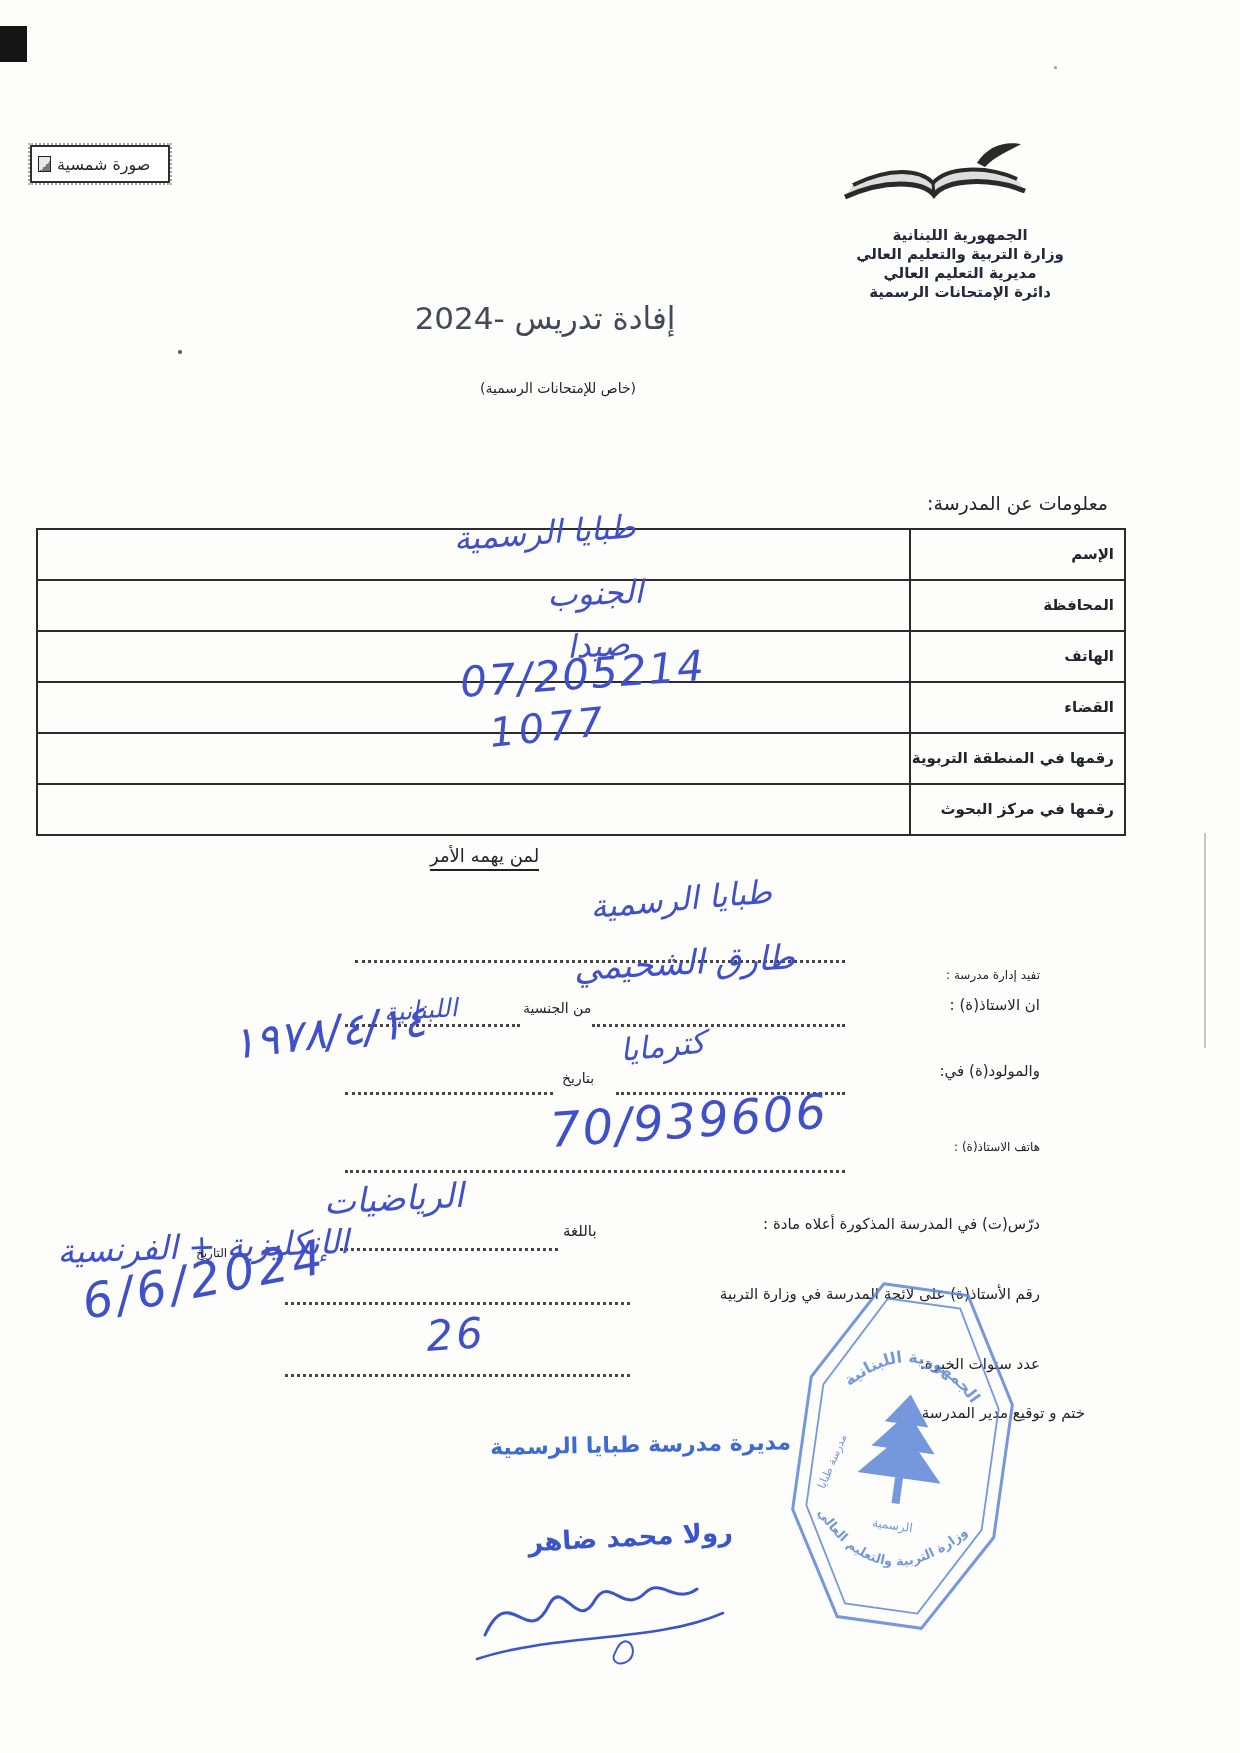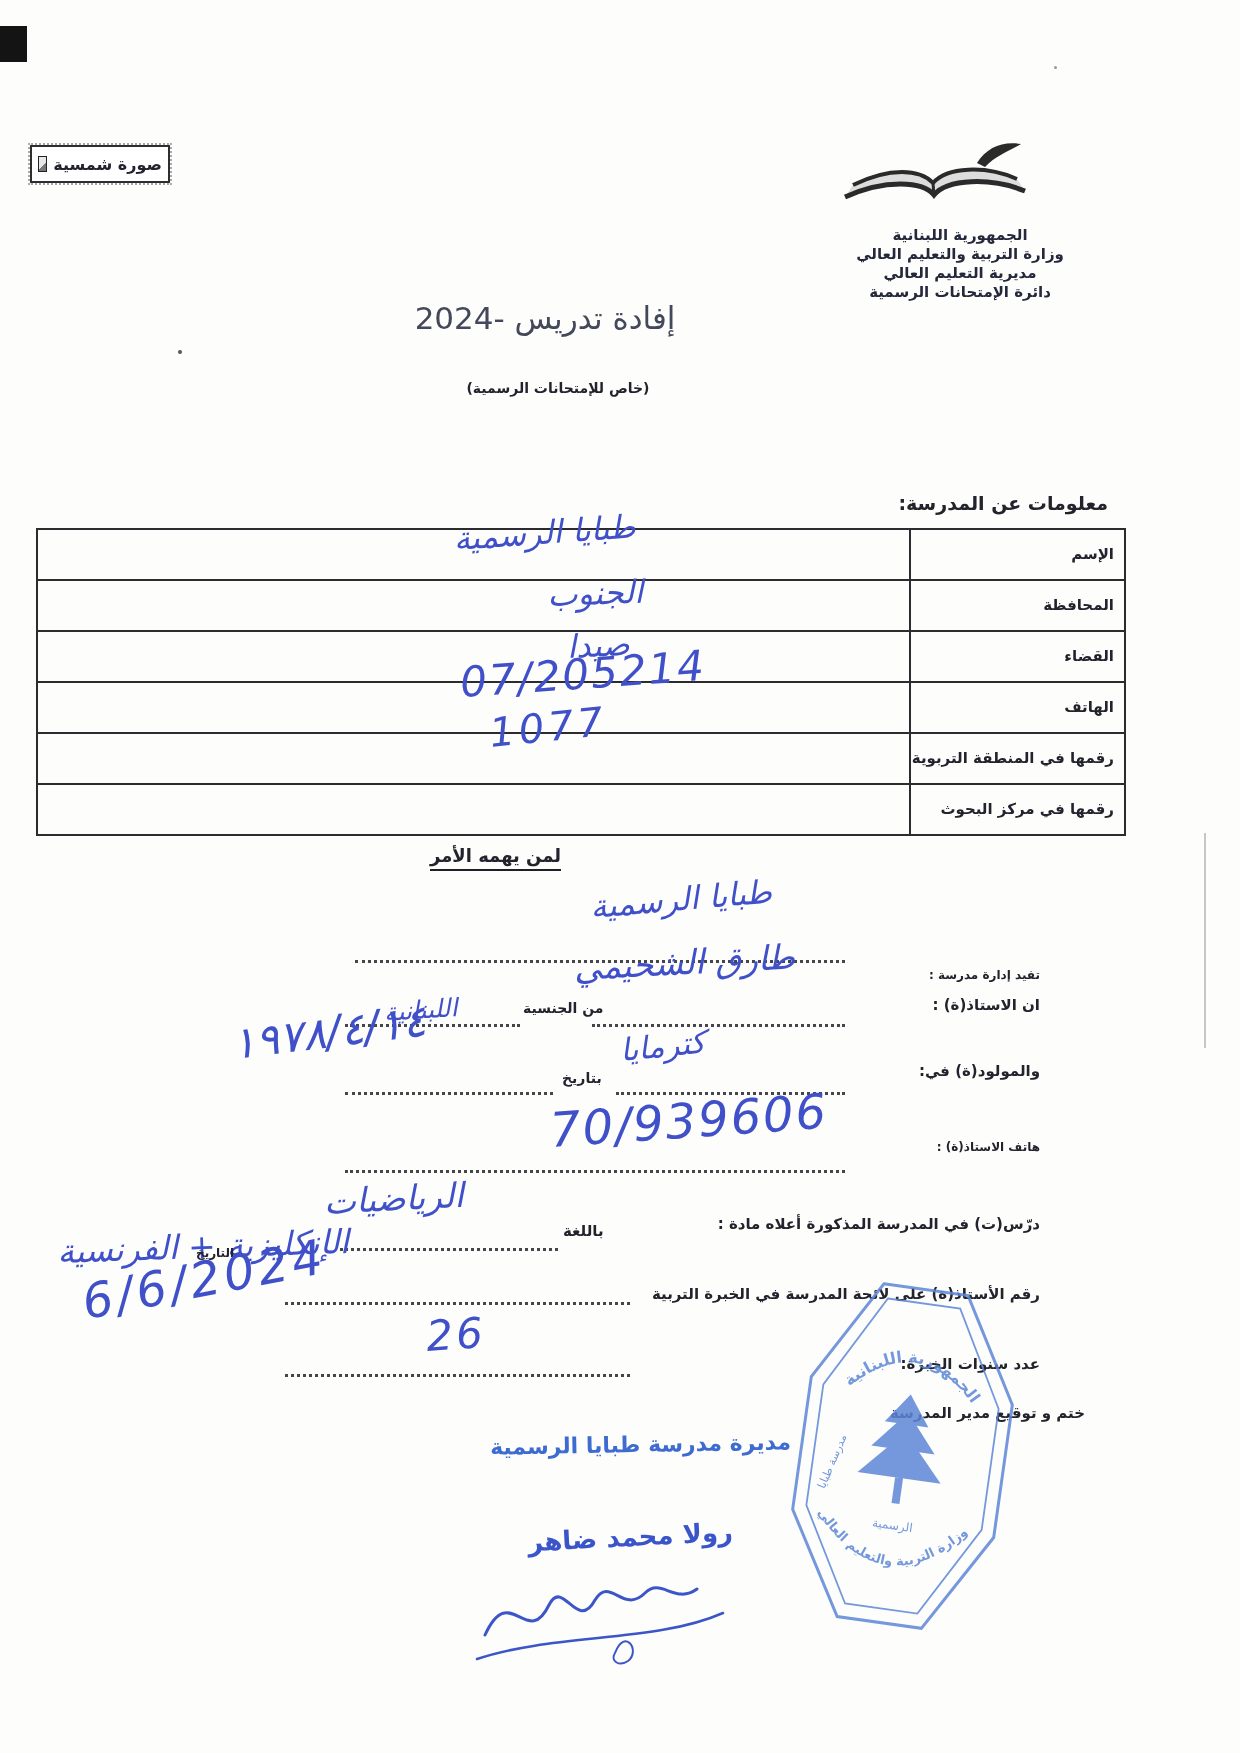--- a/index.html
+++ b/index.html
@@ -2,21 +2,21 @@
 <html lang="ar"><head>
 <meta charset="utf-8">
 <style>
   html,body{margin:0;padding:0;background:#e9e9e9;}
   .page{
     position:relative; width:1240px; height:1753px; margin:0 auto;
     background:#fdfdfc; overflow:hidden;
     font-family:"DejaVu Sans",sans-serif; color:#23232e;
   }
   .abs{position:absolute;}
-  .printed{font-weight:700; color:#23232e; white-space:nowrap;}
+  .printed{font-weight:400; color:#23232e; white-space:nowrap;}
   .rtl{direction:rtl; unicode-bidi:isolate;}
   .ltr{direction:ltr; unicode-bidi:isolate;}
   .hand{
     color:#4050c8; white-space:nowrap; font-style:italic;
     transform-origin:left bottom; letter-spacing:1px;
   }
   .dots{border-bottom:3px dotted #45454c; height:0;}
   
   .info-table{left:36px; top:528px; width:1086px; border:2px solid #2b2b30; background:transparent;}
   .trow{display:flex; height:49px; border-top:2px solid #2b2b30;}
@@ -70,25 +70,25 @@
     <div class="trow">
       <div class="tcell-value"></div>
       <div class="tcell-label">الإسم</div>
     </div>
     <div class="trow">
       <div class="tcell-value"></div>
       <div class="tcell-label">المحافظة</div>
     </div>
     <div class="trow">
       <div class="tcell-value"></div>
-      <div class="tcell-label">القضاء</div>
+      <div class="tcell-label">الهاتف</div>
     </div>
     <div class="trow">
       <div class="tcell-value"></div>
-      <div class="tcell-label">الهاتف</div>
+      <div class="tcell-label">القضاء</div>
     </div>
     <div class="trow">
       <div class="tcell-value"></div>
       <div class="tcell-label">رقمها في المنطقة التربوية</div>
     </div>
     <div class="trow">
       <div class="tcell-value"></div>
       <div class="tcell-label">رقمها في مركز البحوث</div>
     </div>
   </div>
@@ -124,21 +124,21 @@
   <div class="abs printed rtl" style="right:200px;top:1140px;font-size:12px;text-align:center;">هاتف الاستاذ(ة) :</div>
   <div class="abs dots" style="left:345px;top:1170px;width:500px;"></div>
   <div class="abs hand ltr" style="left:552px;top:1102px;font-size:48px;transform:rotate(-4deg);letter-spacing:2px;">70/939606</div>
 
   <div class="abs printed rtl" style="right:200px;top:1215px;font-size:15px;">درّس(ت) في المدرسة المذكورة أعلاه مادة :</div>
   <div class="abs dots" style="left:340px;top:1248px;width:218px;"></div>
   <div class="abs printed rtl" style="left:563px;top:1222px;font-size:15px;">باللغة</div>
   <div class="abs hand rtl" style="left:325px;top:1182px;font-size:34px;transform:rotate(-3deg);letter-spacing:8px;">الرياضيات</div>
   <div class="abs hand rtl" style="left:58px;top:1232px;font-size:33px;transform:rotate(-2deg);letter-spacing:4px;">الإنكليزية + الفرنسية</div>
 
-  <div class="abs printed rtl" style="right:200px;top:1285px;font-size:15px;">رقم الأستاذ(ة) على لائحة المدرسة في الخبرة التربية</div>
+  <div class="abs printed rtl" style="right:200px;top:1285px;font-size:15px;">رقم الأستاذ(ة) على لائحة المدرسة في وزارة التربية</div>
   <div class="abs dots" style="left:285px;top:1302px;width:345px;"></div>
 
   <div class="abs printed rtl" style="right:200px;top:1355px;font-size:15px;">عدد سنوات الخبرة:</div>
   <div class="abs dots" style="left:285px;top:1374px;width:345px;"></div>
   <div class="abs hand ltr" style="left:428px;top:1312px;font-size:42px;transform:rotate(-4deg);letter-spacing:3px;">26</div>
 
   <div class="abs printed rtl" style="left:196px;top:1246px;font-size:12px;">التاريخ</div>
   <div class="abs hand ltr" style="left:88px;top:1274px;font-size:48px;transform:rotate(-11deg);letter-spacing:4px;">6/6/2024</div>
 
   <div class="abs printed rtl" style="right:155px;top:1404px;font-size:15px;">ختم و توقيع مدير المدرسة</div>

